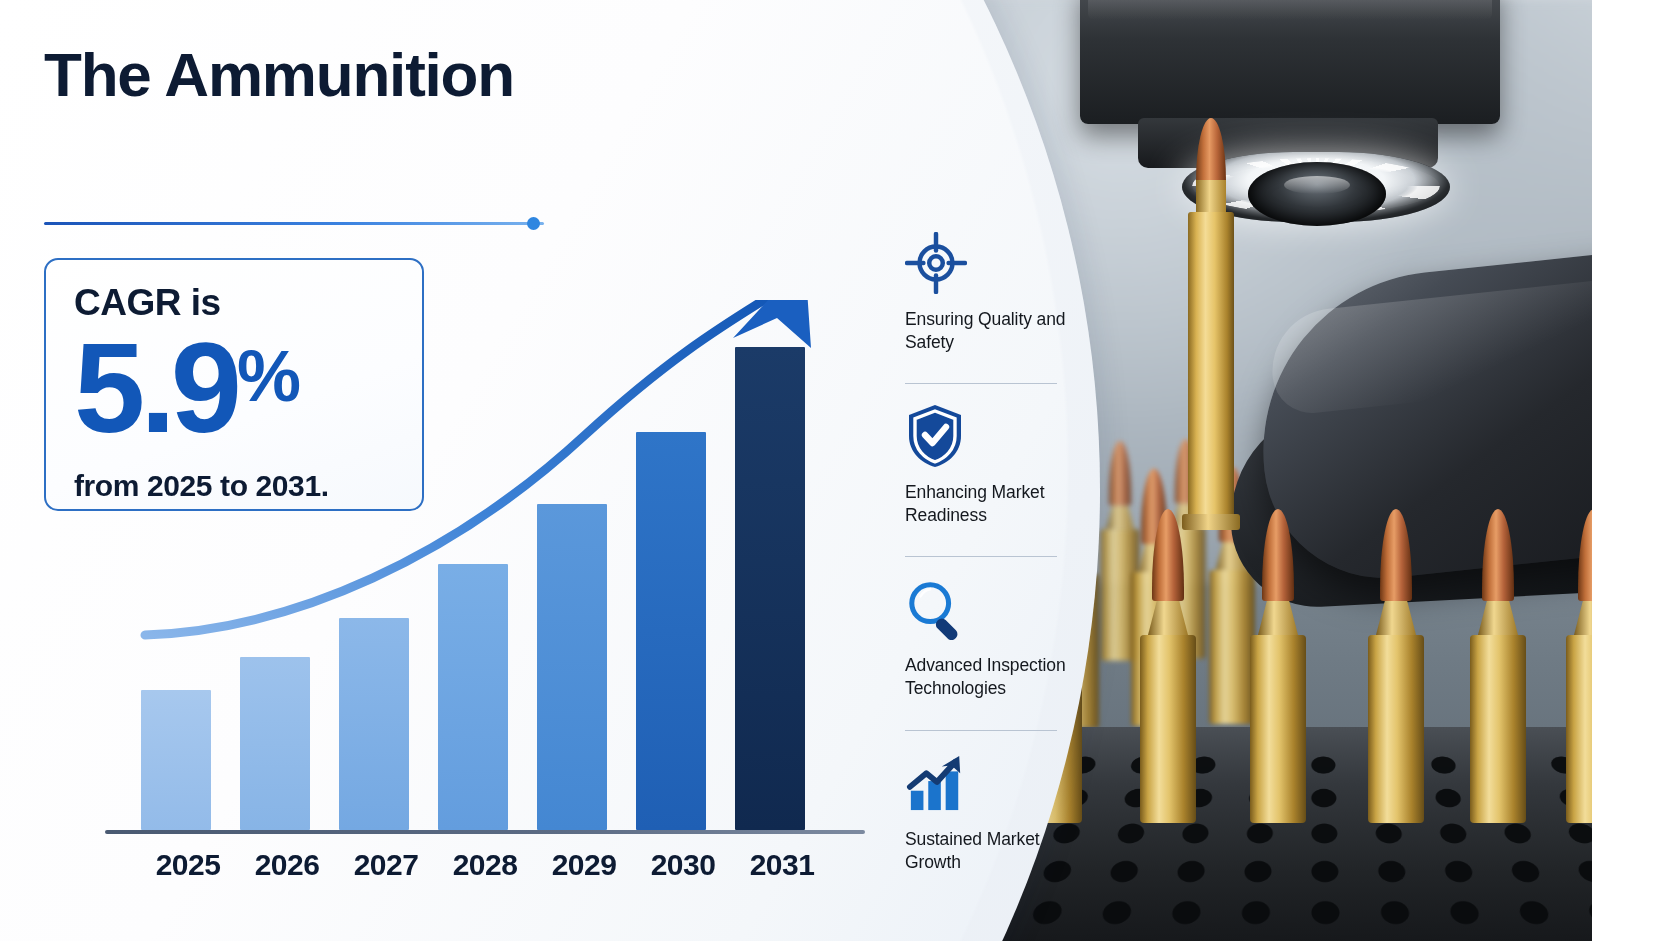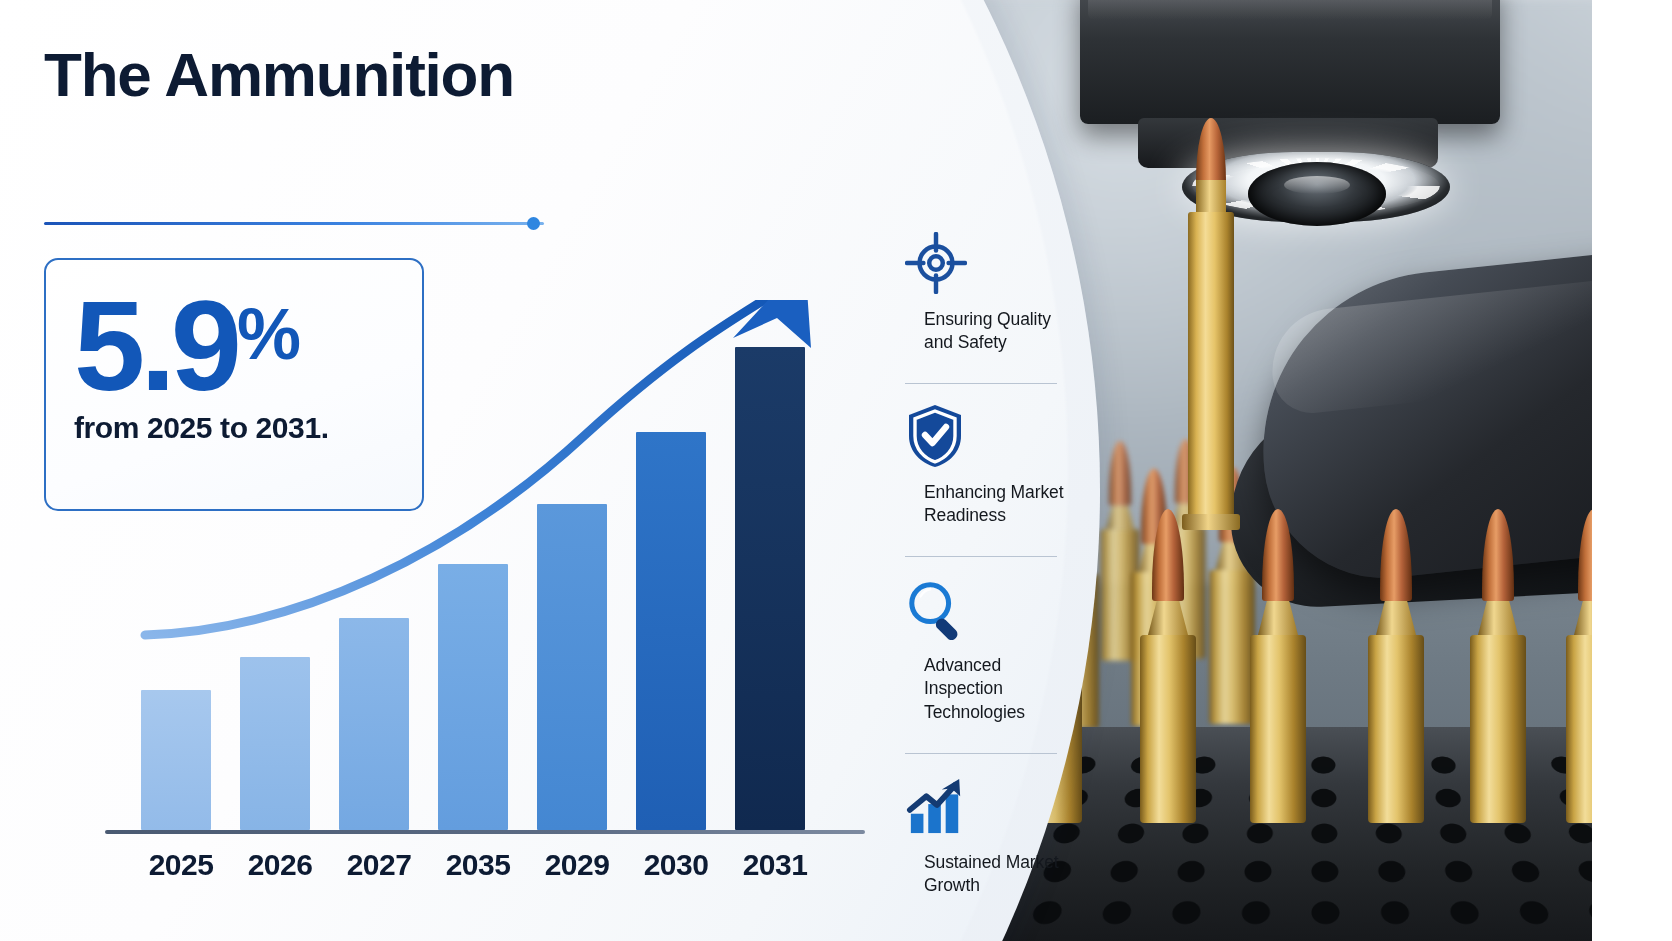--- a/index.html
+++ b/index.html
@@ -183,46 +183,45 @@
     border:2px solid #2d6fc4; border-radius:14px;
     background:linear-gradient(160deg,#ffffff 0%,#fcfdff 60%,#f6f9fd 100%);
     padding:22px 28px 0 28px;
   }
   .cagr-label{ font-size:37px; font-weight:700; color:#0d1b33; letter-spacing:-.5px; }
   .cagr-big{
     font-size:128px; font-weight:700; color:#1257b8; line-height:.94;
     letter-spacing:-5px; margin-top:4px; display:flex; align-items:flex-start;
   }
   .cagr-big .pct{ font-size:72px; line-height:1; margin-top:12px; letter-spacing:-2px; }
-  .cagr-sub{ font-size:30px; font-weight:700; color:#0d1b33; margin-top:5px; letter-spacing:-.4px; }
+  .cagr-sub{ font-size:30px; font-weight:700; color:#0d1b33; margin-top:21px; letter-spacing:-.4px; }
 
   
   .chart{ position:absolute; left:105px; top:300px; width:770px; height:620px; }
   .bars{ position:absolute; left:0; bottom:90px; width:770px; height:520px; }
   .bar{ position:absolute; bottom:0; width:70px; border-radius:1px; }
   .axis{
     position:absolute; left:0; bottom:86px; width:760px; height:4px;
     background:linear-gradient(90deg,#4a5a72,#5b6b84 60%,#7c8aa0);
     border-radius:2px;
   }
-  .xlabels{ position:absolute; left:5px; bottom:28px; width:770px; height:44px; }
+  .xlabels{ position:absolute; left:12px; bottom:28px; width:770px; height:44px; }
   .xlabel{
     position:absolute; width:100px; text-align:center;
     font-size:30px; font-weight:700; color:#0d1b33; letter-spacing:-.5px;
   }
   .trend{ position:absolute; left:0; top:0; width:770px; height:620px; pointer-events:none; }
 
   
   .features{ position:absolute; left:905px; top:228px; width:175px; z-index:9; }
   .feature{ padding:0 0 12px 0; }
   .feature .ico{ height:70px; display:flex; align-items:center; }
   .feature .ftxt{
     font-size:17.5px; line-height:1.32; color:#14181e; margin-top:10px;
     letter-spacing:-.1px;
-    margin-left:19px;
   }
   .fsep{ height:1px; background:#b9c4d2; margin:17px 0 17px 0; width:152px; }
 </style>
 </head>
 <body>
 
 <div id="stage">
 
   <div class="photo">
     <div class="ph-blur-bg"></div>
@@ -312,20 +311,21 @@
   <div class="left">
    <div class="left-inner">
 
     <div class="title">
       <div class="l1">The Ammunition</div>
     </div>
     <div class="divider"></div>
     <div class="divider-dot"></div>
 
     <div class="cagr-card">
+      <div class="cagr-label">CAGR is</div>
       <div class="cagr-big">
         <span>5.9</span>
         <span class="pct">%</span>
       </div>
       <div class="cagr-sub">from 2025 to 2031.</div>
     </div>
 
     <div class="chart">
       <svg class="trend" viewBox="0 0 770 620">
         <defs>
@@ -348,21 +348,21 @@
         <div class="bar" style="left:531px;height:398px;background:linear-gradient(180deg,#2f75c8,#1f5fb4);"></div>
         <div class="bar" style="left:630px;height:483px;background:linear-gradient(180deg,#1b3b68,#10294f);"></div>
       </div>
 
       <div class="axis"></div>
 
       <div class="xlabels">
         <div class="xlabel" style="left:21px;">2025</div>
         <div class="xlabel" style="left:120px;">2026</div>
         <div class="xlabel" style="left:219px;">2027</div>
-        <div class="xlabel" style="left:318px;">2035</div>
+        <div class="xlabel" style="left:318px;">2028</div>
         <div class="xlabel" style="left:417px;">2029</div>
         <div class="xlabel" style="left:516px;">2030</div>
         <div class="xlabel" style="left:615px;">2031</div>
       </div>
     </div>
 
    </div>
   </div>
 
   <div class="features">

